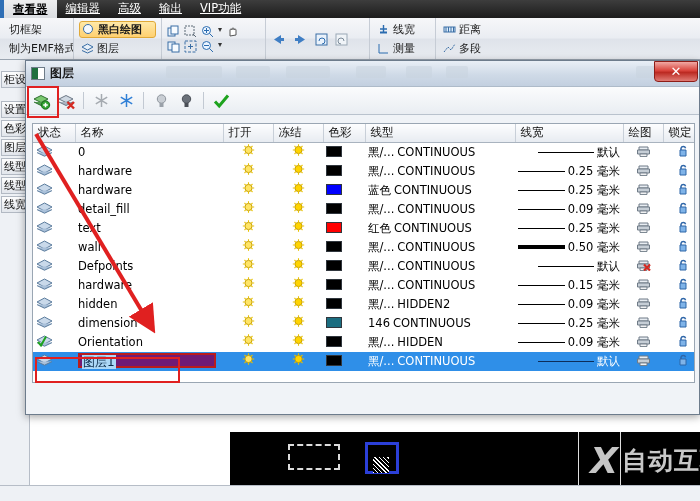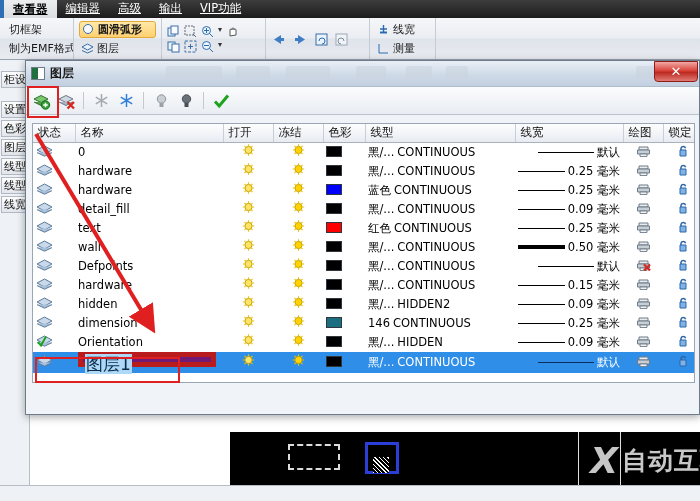--- a/index.html
+++ b/index.html
@@ -149,21 +149,21 @@
   .swatch { display:inline-block; width:16px; height:11px;
             border:1px solid #30363d; vertical-align:-1px; }
   .ltxt { margin-left:3px; }
   .lwcell { display:flex; align-items:center; justify-content:flex-end; gap:3px;
             height:19px; }
   .lwline { display:block; width:56px; background:#000; }
   tr.row.sel .lwline { background:#0d2d5a; }
 
   .editbox {
     display:inline-block; width:138px; height:15px; background:#701a75;
-    border:5px solid #b91c1c; font-size:17px; color:#111; padding:0 2px;
+    border:2px solid #b91c1c; font-size:12px; color:#111; padding:0 2px;
     line-height:15px;
   }
   .editbox span { background:#add8f7; color:#0a2b4a; padding:0 1px; }
 
   .dlg-bottom { position:absolute; left:0; bottom:0; width:100%; height:33px;
                 display:flex; align-items:center; padding:0 7px; gap:9px; }
   .searchbox {
     width:226px; height:19px; background:#fff; border:1px solid #8c97a3;
     font-size:11.5px; color:#8d8d8d; padding:1px 4px; line-height:16px;
   }
@@ -211,21 +211,21 @@
 
 
 
     <div class="rgroup" style="width:88px;">
       <div class="ritem hl">
         <span class="ricon">
           <svg viewBox="0 0 13 13" width="13" height="13">
               <circle cx="6" cy="6" r="4.5" fill="#f4f9ff" stroke="#3a6ea5"></circle>
             </svg>
         </span>
-        <span>圆滑弧形</span>
+        <span>黑白绘图</span>
       </div>
       <div class="ritem">
         <span class="ricon">
           <svg viewBox="0 0 13 13" width="13" height="13">
               <path d="M1 5 L6.5 2 L12 5 L6.5 8 Z" fill="#e9f1fa" stroke="#3a6ea5"></path>
               <path d="M1 8.5 L6.5 11 L12 8.5" fill="none" stroke="#3a6ea5"></path>
             </svg>
         </span>
         <span>图层</span>
       </div>
@@ -321,20 +321,39 @@
       <div class="ritem clipped">
         <span class="ricon">
           <svg viewBox="0 0 13 13" width="13" height="13">
               <path d="M2 2v9h9" fill="none" stroke="#2b6cb0"></path>
             </svg>
         </span>
         <span>测量</span>
       </div>
     </div>
 
+    <div class="rgroup clipped" style="width:60px;border-right:none;">
+      <div class="ritem">
+        <span class="ricon">
+          <svg viewBox="0 0 13 13" width="13" height="13">
+              <rect x="1" y="4" width="11" height="5" fill="#dcecfb" stroke="#3a6ea5"></rect>
+              <path d="M3 4v5M5.5 4v5M8 4v5M10.5 4v5" stroke="#3a6ea5"></path>
+            </svg>
+        </span>
+        <span>距离</span>
+      </div>
+      <div class="ritem">
+        <span class="ricon">
+          <svg viewBox="0 0 13 13" width="13" height="13">
+              <path d="M1 10 L5 5 L8 8 L12 2" fill="none" stroke="#3a6ea5" stroke-dasharray="2 1"></path>
+            </svg>
+        </span>
+        <span>多段</span>
+      </div>
+    </div>
   </div>
 
   <div class="leftpanel">
     <div class="lp-gap"></div>
     <div class="lp-btn">柜设</div>
     <div class="lp-gap"></div>
     <div class="lp-btn">设置</div>
     <div class="lp-btn">色彩</div>
     <div class="lp-btn">图层</div>
     <div class="lp-btn">线型</div>

